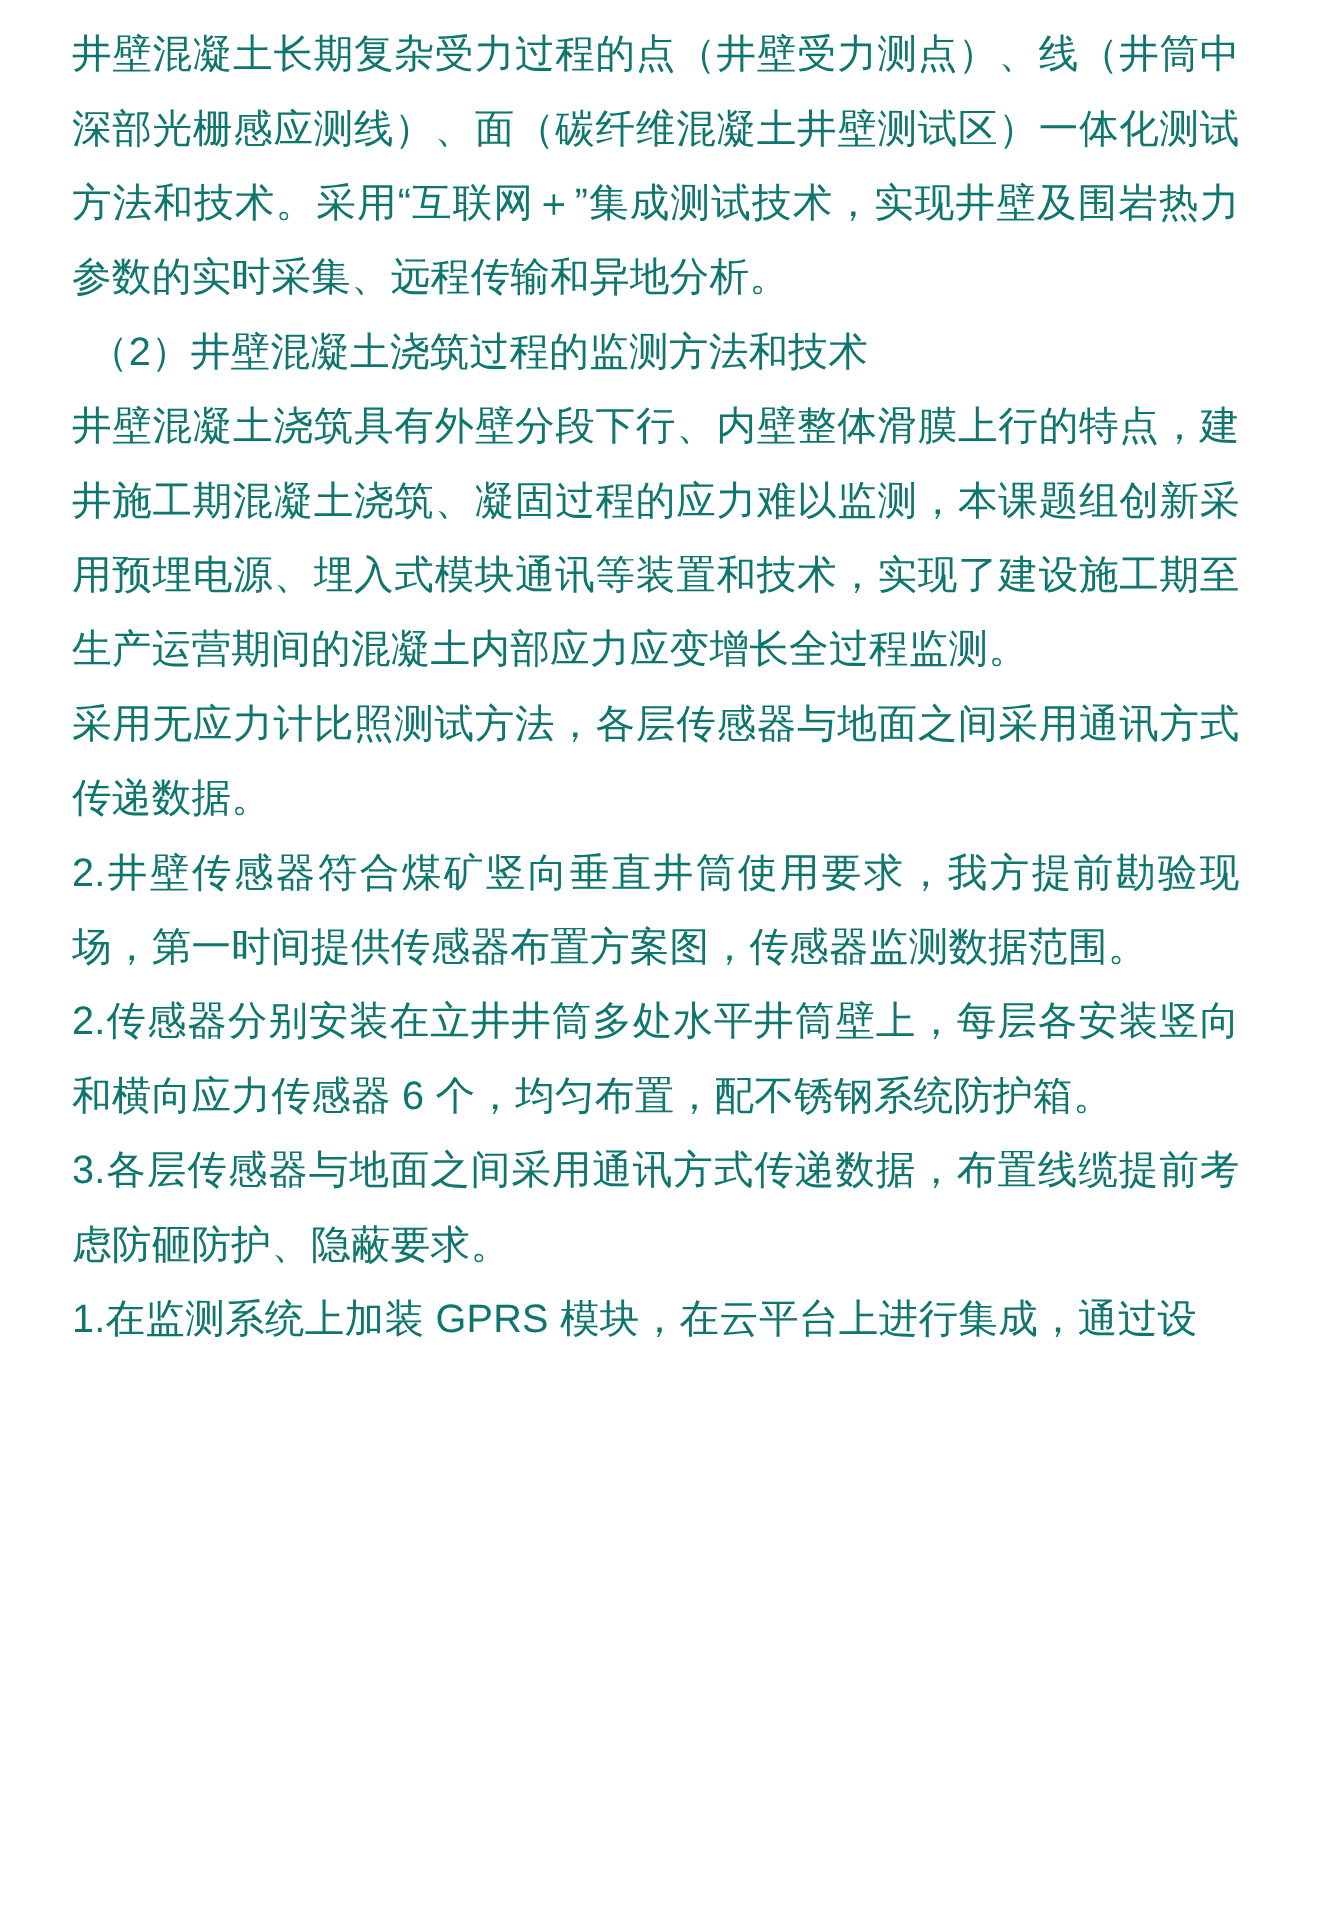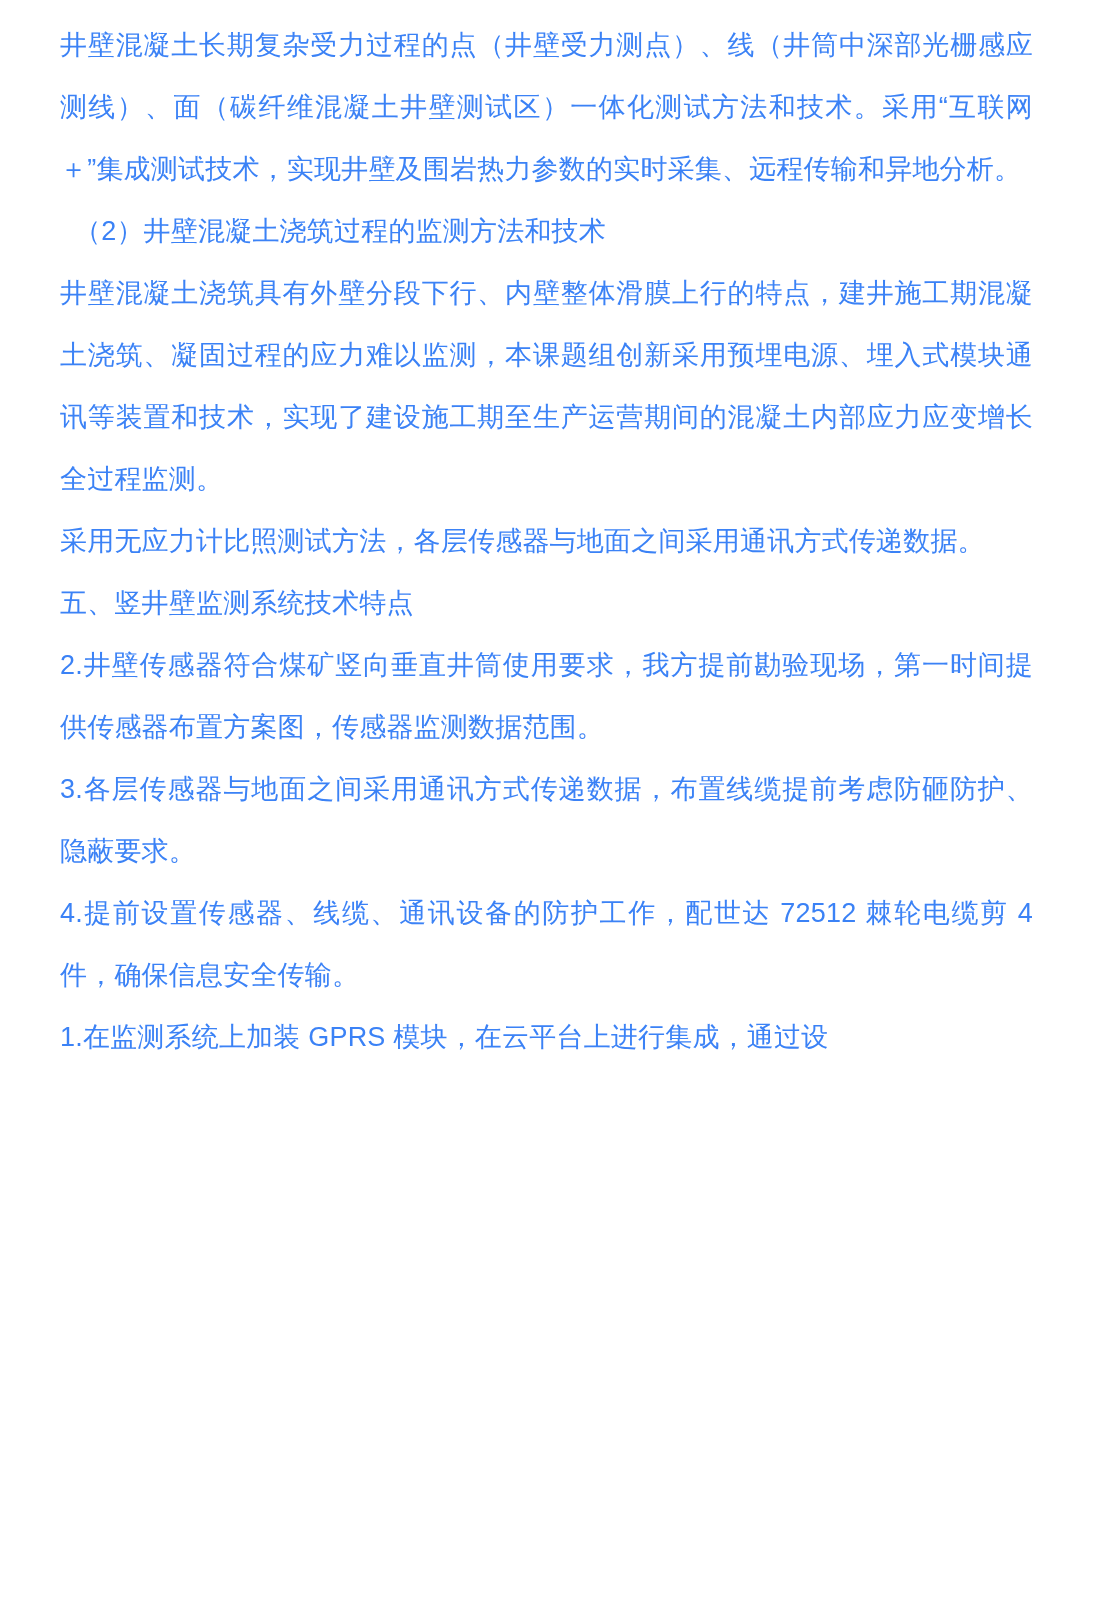--- a/index.html
+++ b/index.html
@@ -17,24 +17,24 @@
   .page {
     position: relative;
     width: 1105px;
     height: 1600px;
     box-sizing: border-box;
     padding: 14px 72px 0 60px;
     background: #ffffff;
     overflow: hidden;
   }
   .doc-body {
-    font-size: 27px;
+    font-size: 33px;
     line-height: 62px;
     letter-spacing: 0.2px;
-    color: #3b82f6;
+    color: #0f766e;
     text-align: justify;
     text-justify: inter-ideograph;
   }
   p {
     margin: 0;
     padding: 0;
     text-align: justify;
     text-justify: inter-ideograph;
   }
   p.body {
@@ -50,19 +50,18 @@
 </style>
 </head>
 <body>
 
 <div class="page">
   <div class="doc-body">
     <p class="body">井壁混凝土长期复杂受力过程的点（井壁受力测点）、线（井筒中深部光栅感应测线）、面（碳纤维混凝土井壁测试区）一体化测试方法和技术。采用“互联网＋”集成测试技术，实现井壁及围岩热力参数的实时采集、远程传输和异地分析。</p>
     <p class="numbered">（2）井壁混凝土浇筑过程的监测方法和技术</p>
     <p class="body">井壁混凝土浇筑具有外壁分段下行、内壁整体滑膜上行的特点，建井施工期混凝土浇筑、凝固过程的应力难以监测，本课题组创新采用预埋电源、埋入式模块通讯等装置和技术，实现了建设施工期至生产运营期间的混凝土内部应力应变增长全过程监测。</p>
     <p class="body">采用无应力计比照测试方法，各层传感器与地面之间采用通讯方式传递数据。</p>
-    <p class="heading">五、竖井壁监测系统技术特点</p>
     <p class="body">2.井壁传感器符合煤矿竖向垂直井筒使用要求，我方提前勘验现场，第一时间提供传感器布置方案图，传感器监测数据范围。</p>
+    <p class="body">2.传感器分别安装在立井井筒多处水平井筒壁上，每层各安装竖向和横向应力传感器 6 个，均匀布置，配不锈钢系统防护箱。</p>
     <p class="body">3.各层传感器与地面之间采用通讯方式传递数据，布置线缆提前考虑防砸防护、隐蔽要求。</p>
-    <p class="body">4.提前设置传感器、线缆、通讯设备的防护工作，配世达 72512 棘轮电缆剪 4 件，确保信息安全传输。</p>
     <p class="body">1.在监测系统上加装 GPRS 模块，在云平台上进行集成，通过设</p>
   </div>
 </div>
 
 </body></html>

